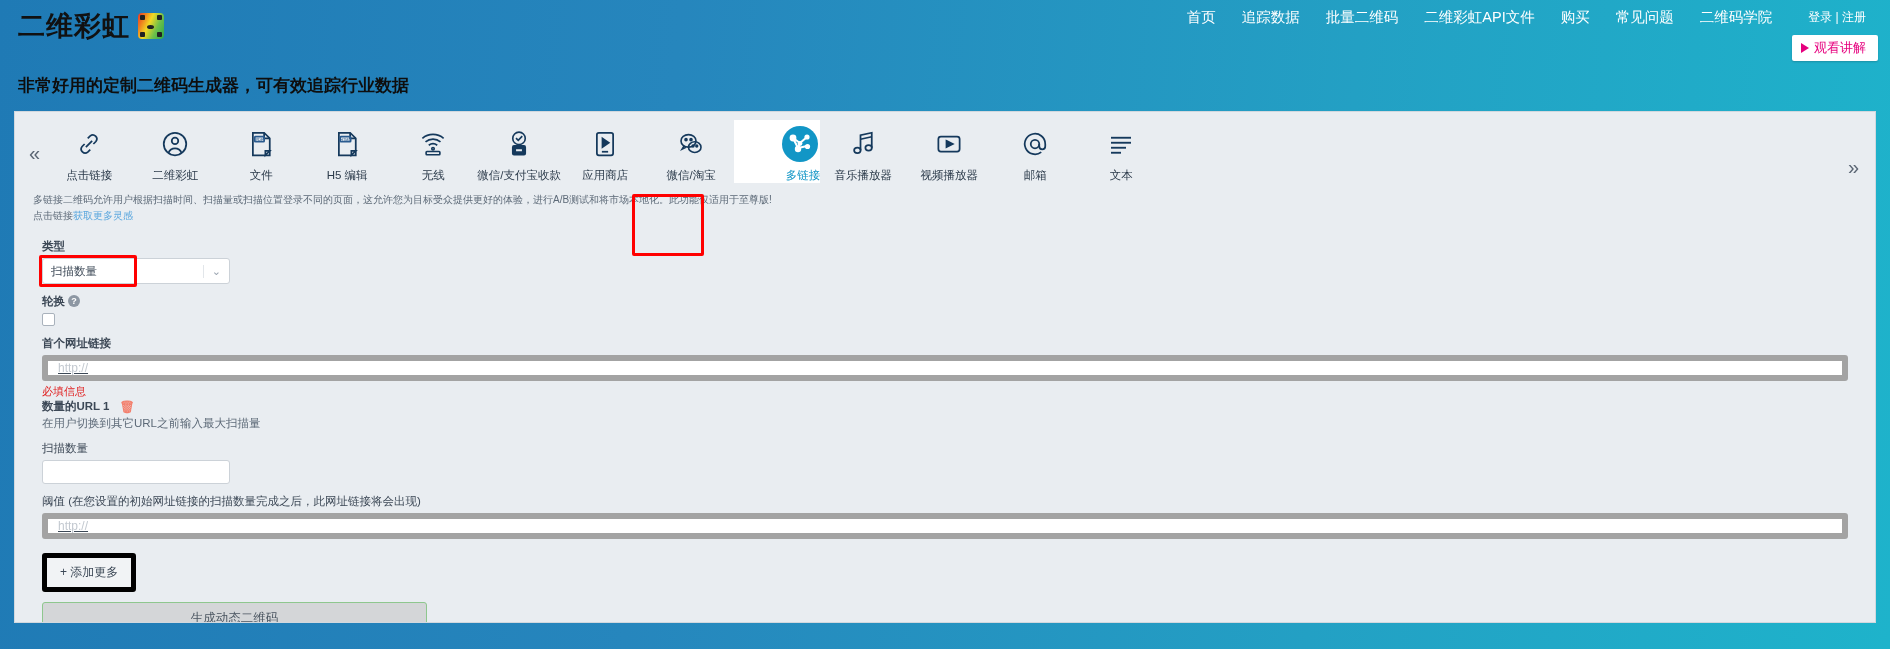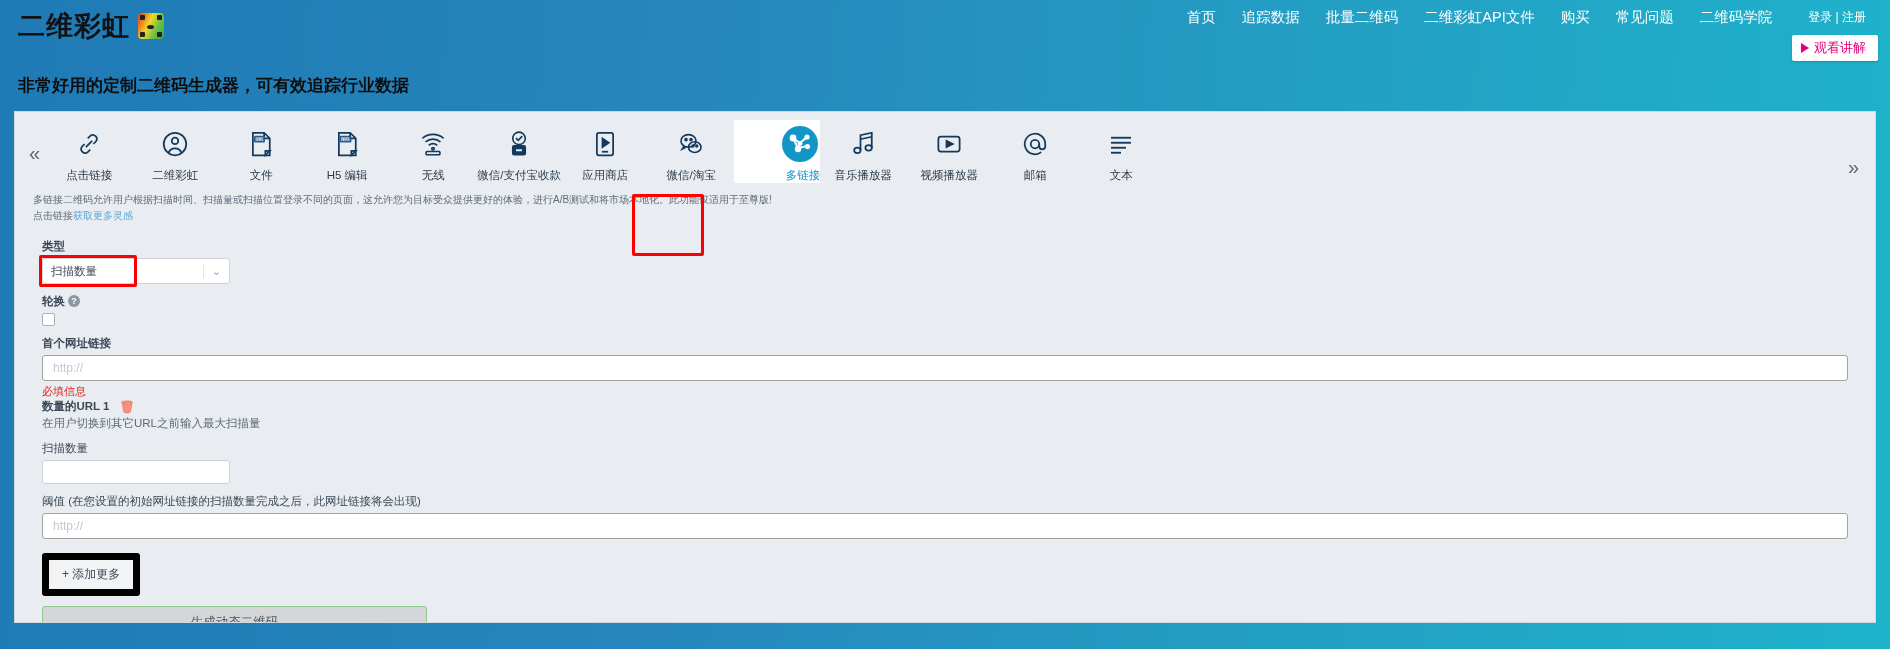--- a/index.html
+++ b/index.html
@@ -233,26 +233,27 @@
     border: 1px solid #a9b2bc;
     background: #fff;
     border-radius: 2px;
     cursor: pointer;
     margin-top: 4px;
   }
   .input-full {
     width: 100%;
     height: 26px;
     background: #fff;
-    border: 1px solid #a3a3a3;
+    border: 6px solid #a3a3a3;
     border-radius: 3px;
     font-size: 12px;
     color: #3c4856;
     padding: 0 10px;
     outline: none;
+    text-decoration: underline;
   }
   .input-full::placeholder { color: #c3c9d0; }
   .input-small {
     width: 188px;
     height: 24px;
     background: #fff;
     border: 1px solid #ccd2d8;
     border-radius: 3px;
     font-size: 12px;
     padding: 0 8px;
@@ -274,21 +275,21 @@
   }
   .trash { color: #f3806e; font-size: 12px; cursor: pointer; }
   .subnote {
     font-size: 11.5px;
     color: #5d6a78;
     margin-top: 2px;
   }
   .btn-add {
     margin-top: 14px;
     background: #f1f3f5;
-    border: 7px solid #000000;
+    border: 5px solid #000000;
     border-radius: 3px;
     font-size: 12px;
     color: #3c4856;
     padding: 6px 13px;
     cursor: pointer;
   }
   .btn-gen {
     margin-top: 10px;
     width: 385px;
     background: #d4d6d8;

